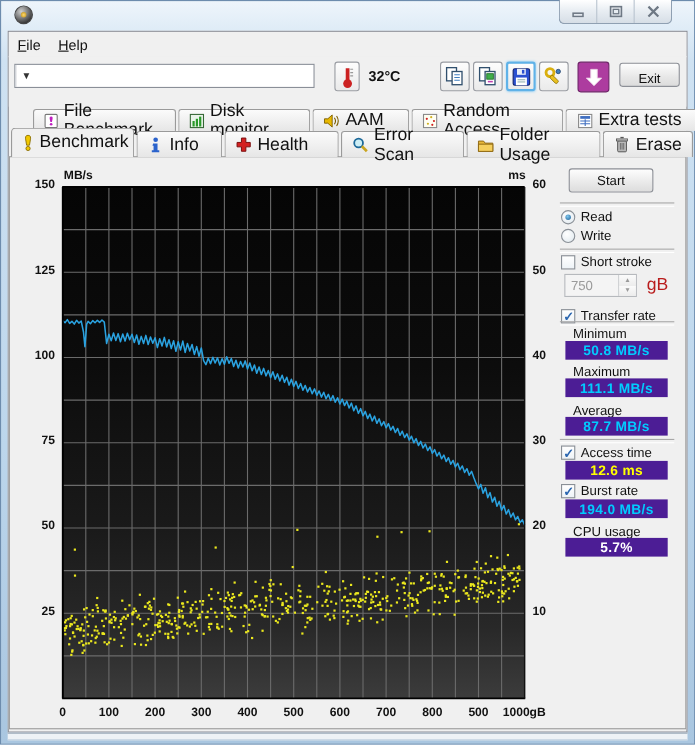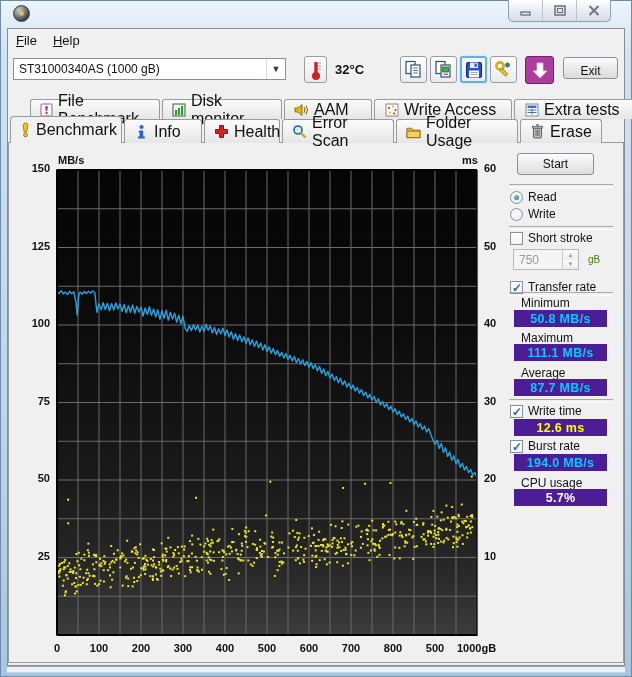--- a/index.html
+++ b/index.html
@@ -51,21 +51,21 @@
   .ctl-row{position:absolute;left:501px;display:flex;align-items:center;gap:5px;font-size:12px;color:#111;}
   .radio{width:13px;height:13px;border-radius:50%;border:1px solid #8a9097;background:radial-gradient(circle at 40% 35%,#fff,#dfe8ee);box-sizing:border-box;position:relative;}
   .radio.sel::after{content:"";position:absolute;left:3px;top:3px;width:5px;height:5px;border-radius:50%;background:radial-gradient(circle at 40% 35%,#7ec7ef,#1f5e93);}
   .cbx{width:13px;height:13px;border:1px solid #8a9097;background:linear-gradient(180deg,#fff,#eef3f7);box-sizing:border-box;position:relative;font-size:0;}
   .cbx.on::after{content:"✓";position:absolute;left:1px;top:-1px;font-size:12px;font-weight:bold;color:#2b66b0;}
   .spin-wrap{position:absolute;left:504px;top:106px;display:flex;align-items:center;gap:9px;}
   .spin-box{width:66px;height:21px;background:#f4f4f4;border:1px solid #b6b9bd;box-sizing:border-box;display:flex;}
   .spin-val{flex:1;font-size:12px;color:#9a9a9a;display:flex;align-items:center;padding-left:5px;}
   .spin-btns{width:15px;display:flex;flex-direction:column;border-left:1px solid #c8cacd;}
   .spin-btns div{flex:1;display:flex;align-items:center;justify-content:center;font-size:6px;color:#9a9a9a;background:linear-gradient(180deg,#fbfbfb,#ececec);}
-  .spin-unit{font-size:10px;color:#4d7c0f;}
+  .spin-unit{font-size:16px;color:#b91c1c;}
   .val-label{position:absolute;left:500px;font-size:12px;color:#111;margin-left:12px;}
   .val-box{position:absolute;left:505px;width:93px;height:17px;background:#4c1d95;display:flex;align-items:center;justify-content:center;font-size:12.5px;font-weight:bold;letter-spacing:.3px;}
   .cyan{color:#00ccff;} .yellow{color:#ffff00;} .white{color:#ffffff;}
   
   .statusbar{position:absolute;left:7px;top:666px;width:618px;height:5px;background:#eef2f6;border-top:1px solid #96a5b5;border-bottom:1px solid #c6d4e2;}
 </style>
 </head>
 <body>
 
 <div class="frame-bg"></div>
@@ -93,21 +93,20 @@
   </div>
 </div>
 
 <div class="menubar">
   <div class="menu-item"><u>F</u>ile</div>
   <div class="menu-item"><u>H</u>elp</div>
 </div>
 
 <div class="toolbar">
   <div class="combo">
-    <span class="combo-text">ST31000340AS (1000 gB)</span>
     <span class="combo-arrow">▼</span>
   </div>
   <div class="tool-btn therm-btn">
     <svg width="12" height="22" viewBox="0 0 12 22">
       <line x1="6" y1="3" x2="6" y2="14" stroke="#c22" stroke-width="3.4"></line>
       <circle cx="6" cy="17" r="4" fill="#c22"></circle>
       <line x1="8.4" y1="4" x2="11" y2="4" stroke="#999" stroke-width="1"></line>
       <line x1="8.4" y1="7" x2="11" y2="7" stroke="#999" stroke-width="1"></line>
       <line x1="8.4" y1="10" x2="11" y2="10" stroke="#999" stroke-width="1"></line>
     </svg>
@@ -195,21 +194,21 @@
     <span class="tab-icon">
       <svg width="14" height="14" viewBox="0 0 14 14">
           <rect x="1" y="1" width="12" height="12" fill="#fffef2" stroke="#888"></rect>
           <circle cx="4" cy="5" r="1" fill="#d02020"></circle>
           <circle cx="8" cy="3.5" r="1" fill="#d0b020"></circle>
           <circle cx="10.5" cy="7" r="1" fill="#d02020"></circle>
           <circle cx="5" cy="9.5" r="1" fill="#d0b020"></circle>
           <circle cx="9" cy="10.5" r="1" fill="#d02020"></circle>
         </svg>
     </span>
-    <span>Write Access</span>
+    <span>Random Access</span>
   </div>
   <div class="tab" style="width:122px">
     <span class="tab-icon">
       <svg width="14" height="14" viewBox="0 0 14 14">
           <rect x="1" y="1" width="12" height="12" fill="#fff" stroke="#888"></rect>
           <rect x="2.5" y="2.5" width="9" height="2.5" fill="#3f6ec0"></rect>
           <line x1="2.5" y1="7" x2="11.5" y2="7" stroke="#3f6ec0"></line>
           <line x1="2.5" y1="9.5" x2="11.5" y2="9.5" stroke="#3f6ec0"></line>
           <line x1="7" y1="5.5" x2="7" y2="11.5" stroke="#3f6ec0"></line>
         </svg>
@@ -230,21 +229,21 @@
   </div>
   <div class="tab" style="width:78px">
     <span class="tab-icon">
       <svg width="9" height="16" viewBox="0 0 9 16">
           <circle cx="4.5" cy="3" r="2.1" fill="#2a62cc"></circle>
           <path d="M2.2 6.5 h4 v6 h1.6 v2 H1 v-2 h1.6 v-4 H1.6 Z" fill="#2a62cc"></path>
         </svg>
     </span>
     <span>Info</span>
   </div>
-  <div class="tab" style="width:76px">
+  <div class="tab" style="width:104px">
     <span class="tab-icon">
       <svg width="15" height="15" viewBox="0 0 15 15">
           <path d="M5.5 1.5 h4 v4 h4 v4 h-4 v4 h-4 v-4 h-4 v-4 h4 Z" fill="#d42020" stroke="#7a0f0f" stroke-width="0.9"></path>
         </svg>
     </span>
     <span>Health</span>
   </div>
   <div class="tab" style="width:112px">
     <span class="tab-icon">
       <svg width="15" height="15" viewBox="0 0 15 15">
@@ -1023,21 +1022,21 @@
   <div class="val-label" style="top:188px">Maximum</div>
   <div class="val-box cyan" style="top:201px">111.1 MB/s</div>
 
   <div class="val-label" style="top:223px">Average</div>
   <div class="val-box cyan" style="top:236px">87.7 MB/s</div>
 
   <div class="hsep" style="top:256px"></div>
 
   <div class="ctl-row" style="top:261px">
     <span class="cbx on"></span>
-    <span>Write time</span>
+    <span>Access time</span>
   </div>
   <div class="val-box yellow" style="top:276px">12.6 ms</div>
 
   <div class="ctl-row" style="top:296px">
     <span class="cbx on"></span>
     <span>Burst rate</span>
   </div>
   <div class="val-box cyan" style="top:311px">194.0 MB/s</div>
 
   <div class="val-label" style="top:333px">CPU usage</div>

